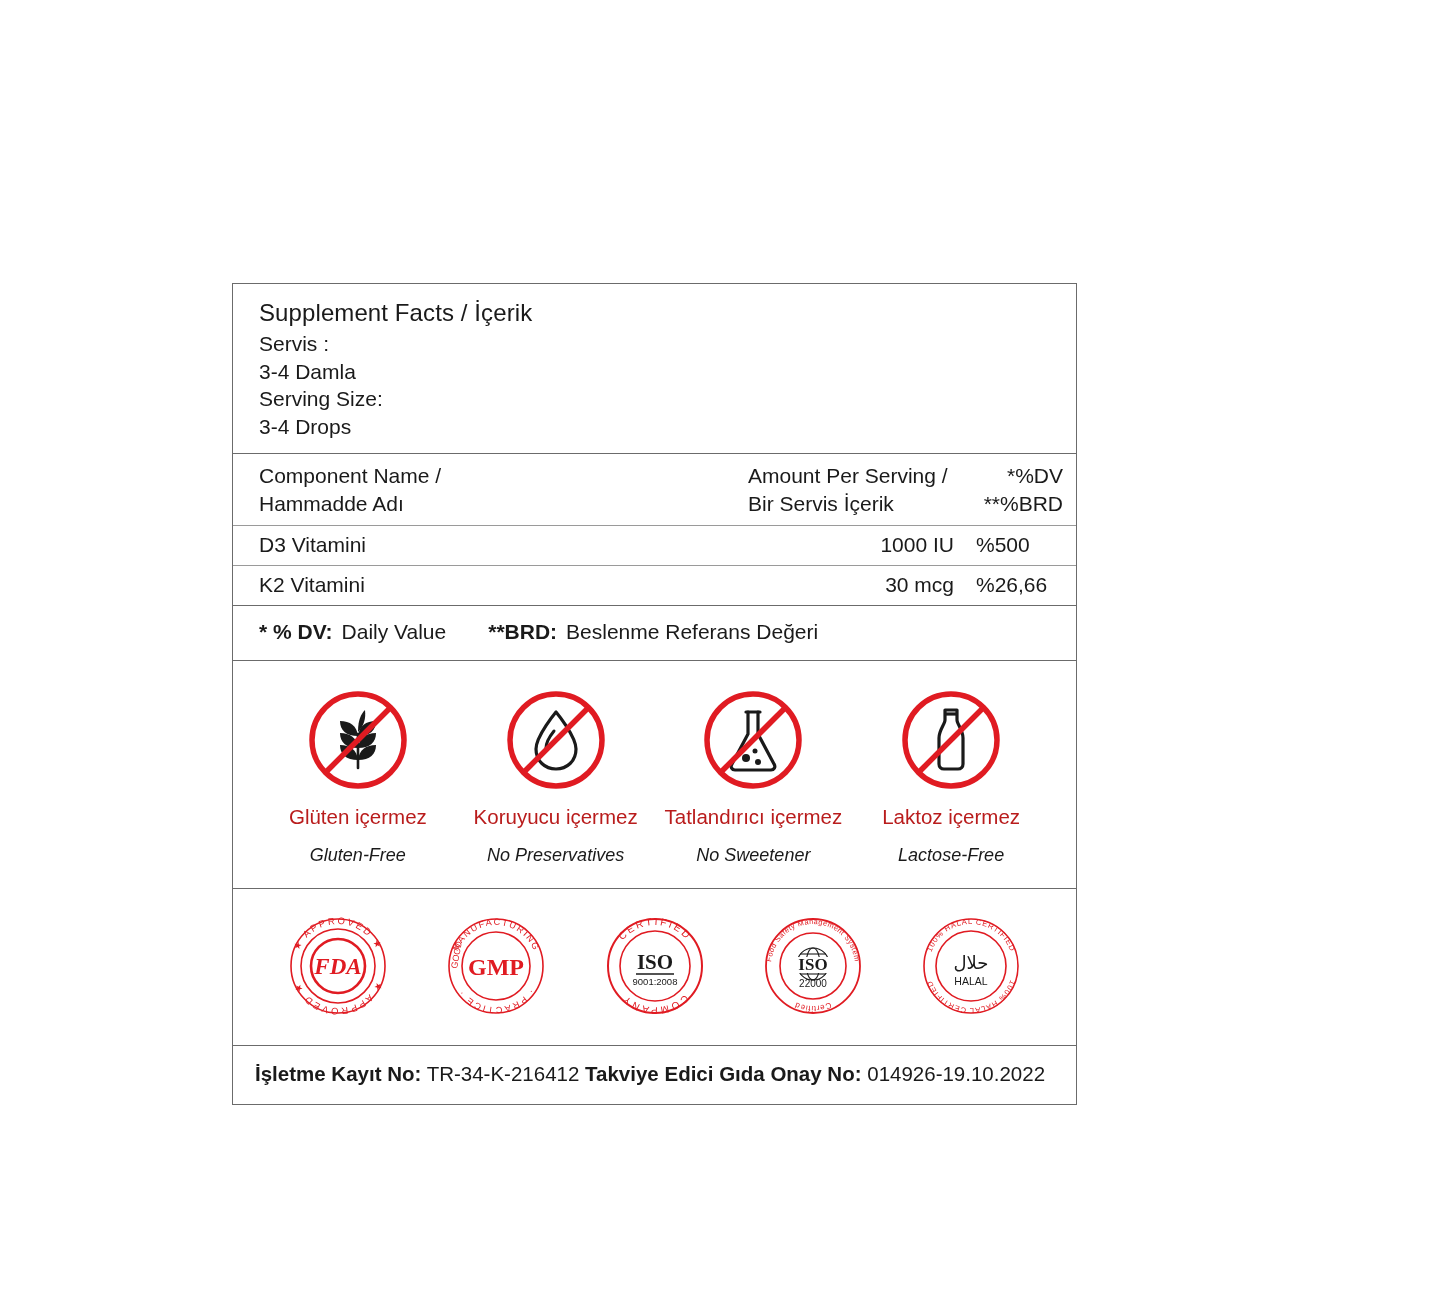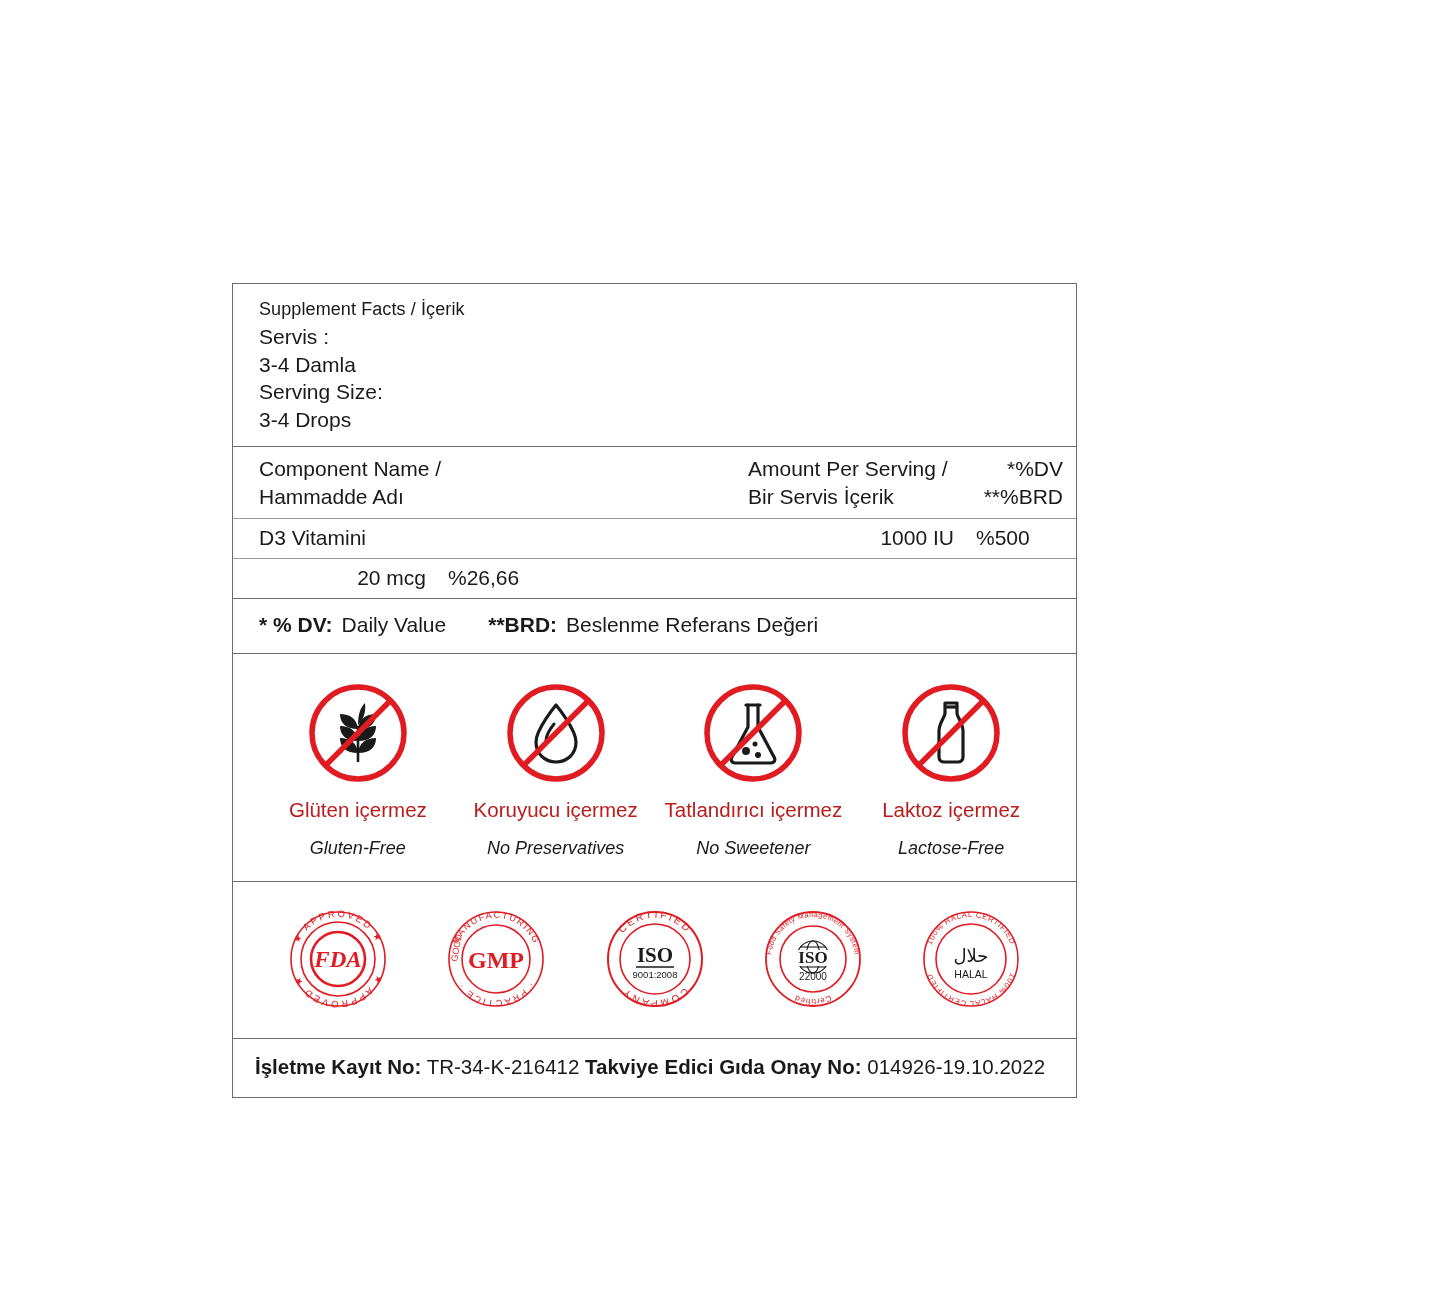--- a/index.html
+++ b/index.html
@@ -27,21 +27,21 @@
     border-bottom: 1px solid #6b6b6b;
     box-sizing: border-box;
   }
   .section:last-child { border-bottom: none; }
 
   
   .hdr {
     padding: 15px 0 12px 26px;
   }
   .hdr-title {
-    font-size: 18px;
+    font-size: 24px;
     letter-spacing: .1px;
     margin-bottom: 3px;
   }
   .serv-row {
     font-size: 21px;
     line-height: 1.32;
     display: flex;
     flex-direction: column;
   }
   .serv-label { display: inline-block; }
@@ -180,21 +180,22 @@
         <div>**%BRD</div>
       </div>
     </div>
 
     <div class="trow">
       <div class="c-name">D3 Vitamini</div>
       <div class="c-amt">1000 IU</div>
       <div class="c-dv">%500</div>
     </div>
     <div class="trow">
-      <div class="c-amt">20 mcg</div>
+      <div class="c-name">K2 Vitamini</div>
+      <div class="c-amt">30 mcg</div>
       <div class="c-dv">%26,66</div>
     </div>
   </div>
 
   <div class="section foot">
     <b>* % DV:</b>
     <span style="width:9px;display:inline-block;"></span>
     <span>Daily Value</span>
     <span class="gap"></span>
     <b>**BRD:</b>

